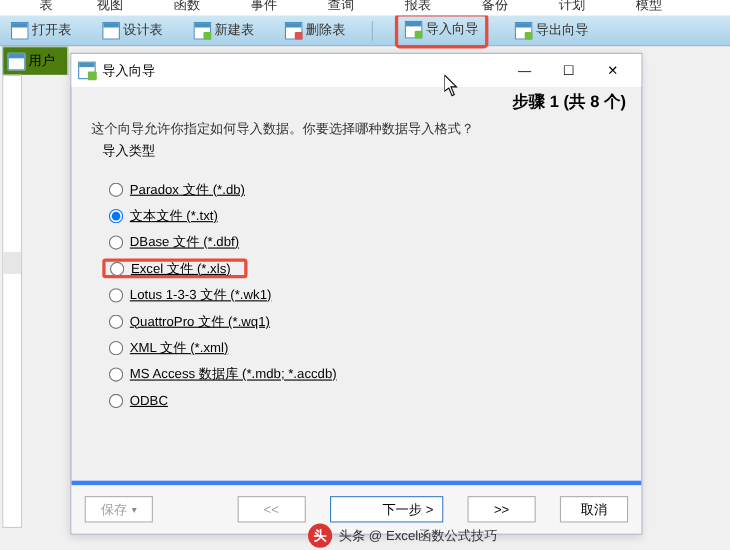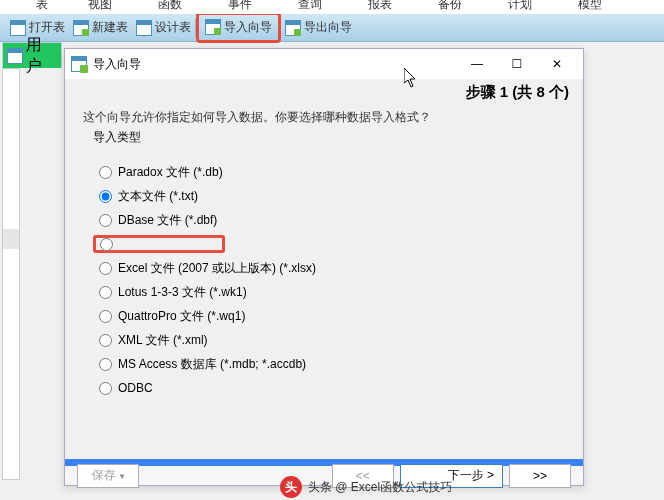--- a/index.html
+++ b/index.html
@@ -3,55 +3,55 @@
 <meta charset="utf-8">
 <style>
   * { box-sizing: border-box; font-family: "Microsoft YaHei", Tahoma, sans-serif; }
   html, body { margin: 0; padding: 0; width: 664px; height: 500px; background: #f0f0f0; overflow: hidden; }
   
   
   .menubar { height: 14px; background: #fff; position: relative; }
   .menubar span { position: absolute; top: -4px; font-size: 12px; color: #333; }
   
   
-  .toolbar { height: 28px; background: linear-gradient(#cfe7f5, #a9d0e8); display: flex; align-items: center; padding: 0 6px; gap: 0; border-bottom: 1px solid #8fb5cc; }
+  .toolbar { height: 28px; background: linear-gradient(#cfe7f5, #a9d0e8); display: flex; align-items: center; padding: 0 6px; gap: 20px; border-bottom: 1px solid #8fb5cc; }
   .tool-btn { display: inline-flex; align-items: center; gap: 3px; height: 22px; padding: 0 4px; font-size: 12px; color: #333; cursor: pointer; }
   .tool-icon { width: 16px; height: 16px; display: inline-block; position: relative; }
   .icon-table { background: #fff; border: 1px solid #4a90c0; }
   .icon-table::before { content: ""; position: absolute; top: 0; left: 0; right: 0; height: 4px; background: #4a90c0; }
   .icon-green-accent::after { content: ""; position: absolute; bottom: -1px; right: -1px; width: 7px; height: 7px; background: #6fbf3f; border-radius: 1px; }
   .icon-red-accent::after { content: ""; position: absolute; bottom: -1px; right: -1px; width: 7px; height: 7px; background: #d9534f; border-radius: 1px; }
   .tool-sep { width: 1px; height: 18px; background: #8fb5cc; }
   .tool-highlight { border: 3px solid #e74c3c; border-radius: 4px; padding: 1px 2px; }
   
   
-  .left-tab { position: absolute; top: 42px; left: 2px; width: 60px; height: 26px; background: #22c55e; border: 1px solid #bcd2e0; border-bottom: none; display: flex; align-items: center; padding: 0 4px; font-size: 16px; gap: 3px; }
+  .left-tab { position: absolute; top: 42px; left: 2px; width: 60px; height: 26px; background: #4d7c0f; border: 1px solid #bcd2e0; border-bottom: none; display: flex; align-items: center; padding: 0 4px; font-size: 12px; gap: 3px; }
   .left-panel { position: absolute; top: 68px; left: 2px; width: 18px; bottom: 20px; background: #fff; border: 1px solid #ccc; }
   .left-panel .stripe { position: absolute; top: 160px; left: 0; right: 0; height: 20px; background: #e6e6e6; }
   
   
   .dialog { position: absolute; left: 64px; top: 48px; width: 520px; height: 438px; background: #f0f0f0; border: 1px solid #aac; box-shadow: 0 2px 8px rgba(0,0,0,0.15); }
   .titlebar { height: 30px; background: #fff; display: flex; align-items: center; padding: 0 6px; }
   .titlebar .t-icon { width: 16px; height: 16px; background: #fff; border: 1px solid #4a90c0; position: relative; margin-right: 6px; }
   .titlebar .t-icon::before { content: ""; position: absolute; top: 0; left: 0; right: 0; height: 4px; background: #4a90c0; }
   .titlebar .t-icon::after { content: ""; position: absolute; bottom: -2px; right: -2px; width: 8px; height: 8px; background: #6fbf3f; border-radius: 1px; }
   .titlebar .t-title { font-size: 12px; flex: 1; }
   .winbtns { display: flex; }
   .winbtn { width: 40px; height: 28px; display: flex; align-items: center; justify-content: center; font-size: 12px; cursor: pointer; font-family: "Segoe UI Symbol", sans-serif; }
   
   .step-label { position: absolute; top: 34px; right: 14px; font-size: 15px; font-weight: bold; }
   .prompt { position: absolute; top: 60px; left: 18px; font-size: 12px; color: #333; }
   
   .group-label { position: absolute; top: 80px; left: 28px; font-size: 12px; }
-  .radio-list { position: absolute; top: 114px; left: 32px; right: 20px; display: flex; flex-direction: column; gap: 6px; }
+  .radio-list { position: absolute; top: 114px; left: 32px; right: 20px; display: flex; flex-direction: column; gap: 6px; text-decoration: underline; }
   .radio-row { display: flex; align-items: center; gap: 6px; font-size: 12px; height: 18px; padding: 0 2px; }
   .radio-row input[type=radio] { margin: 0; width: 13px; height: 13px; }
   .radio-highlight { border: 3px solid #e74c3c; border-radius: 3px; padding: 2px 4px; width: 132px; margin-left: -4px; }
   
-  .dlg-footer { position: absolute; bottom: 0; left: 0; right: 0; height: 26px; background: #f6f6f6; border-top: 7px solid #3b82f6; display: flex; align-items: center; padding: 0 12px; gap: 6px; }
+  .dlg-footer { position: absolute; bottom: 0; left: 0; right: 0; height: 48px; background: #f6f6f6; border-top: 4px solid #3b82f6; display: flex; align-items: center; padding: 0 12px; gap: 22px; }
   .dlg-btn { height: 24px; min-width: 62px; background: #fff; border: 1px solid #adadad; font-size: 12px; display: inline-flex; align-items: center; justify-content: center; padding: 0 8px; cursor: pointer; }
   .dlg-btn.default { border: 1.5px solid #3a7fc4; padding-left: 47px; }
   .dlg-btn.disabled { color: #a0a0a0; cursor: default; }
   .dlg-btn.dd::after { content: "▾"; margin-left: 4px; font-size: 9px; color: #888; }
   .footer-spacer { flex: 1; }
   
   .cursor { position: absolute; left: 404px; top: 68px; width: 14px; height: 20px; pointer-events: none; }
   
   .watermark { position: absolute; bottom: 2px; left: 280px; right: 0; display: flex; align-items: center; gap: 6px; font-size: 12px; color: #333; }
   .wm-logo { width: 22px; height: 22px; background: #d33; border-radius: 50%; color: #fff; display: flex; align-items: center; justify-content: center; font-size: 12px; font-weight: bold; }
@@ -70,26 +70,30 @@
   <span style="left:508px">计划</span>
   <span style="left:578px">模型</span>
 </div>
 
 <div class="toolbar">
   <div class="tool-btn">
     <span class="tool-icon icon-table"></span>
     <span>打开表</span>
   </div>
   <div class="tool-btn">
+    <span class="tool-icon icon-table"></span>
+    <span>设计表</span>
+  </div>
+  <div class="tool-btn">
     <span class="tool-icon icon-table icon-green-accent"></span>
     <span>新建表</span>
   </div>
   <div class="tool-btn">
-    <span class="tool-icon icon-table"></span>
-    <span>设计表</span>
+    <span class="tool-icon icon-table icon-red-accent"></span>
+    <span>删除表</span>
   </div>
   <div class="tool-sep"></div>
   <div class="tool-highlight">
     <div class="tool-btn">
       <span class="tool-icon icon-table icon-green-accent"></span>
       <span>导入向导</span>
     </div>
   </div>
   <div class="tool-btn">
     <span class="tool-icon icon-table icon-green-accent"></span>
@@ -128,24 +132,21 @@
     <label class="radio-row">
         <input type="radio" name="fmt" checked="" style="">
         <span>文本文件 (*.txt)</span>
       </label>
     <label class="radio-row">
         <input type="radio" name="fmt" style="">
         <span>DBase 文件 (*.dbf)</span>
       </label>
     <label class="radio-row radio-highlight">
         <input type="radio" name="fmt" style="">
-      </label>
-    <label class="radio-row">
-        <input type="radio" name="fmt" style="">
-        <span>Excel 文件 (2007 或以上版本) (*.xlsx)</span>
+        <span>Excel 文件 (*.xls)</span>
       </label>
     <label class="radio-row">
         <input type="radio" name="fmt" style="">
         <span>Lotus 1-3-3 文件 (*.wk1)</span>
       </label>
     <label class="radio-row">
         <input type="radio" name="fmt" style="">
         <span>QuattroPro 文件 (*.wq1)</span>
       </label>
     <label class="radio-row">
@@ -161,20 +162,21 @@
         <span>ODBC</span>
       </label>
   </div>
 
   <div class="dlg-footer">
     <div class="dlg-btn disabled dd">保存</div>
     <div class="footer-spacer"></div>
     <div class="dlg-btn disabled">&lt;&lt;</div>
     <div class="dlg-btn default">下一步 &gt;</div>
     <div class="dlg-btn">&gt;&gt;</div>
+    <div class="dlg-btn">取消</div>
   </div>
 </div>
 
 <svg class="cursor" viewBox="0 0 14 20">
   <path d="M0 0 L0 15 L4 12 L7 19 L9 18 L6 11 L11 11 Z" fill="#fff" stroke="#000" stroke-width="1"></path>
 </svg>
 
 <div class="watermark">
   <div class="wm-logo">头</div>
   <span>头条 @ Excel函数公式技巧</span>

